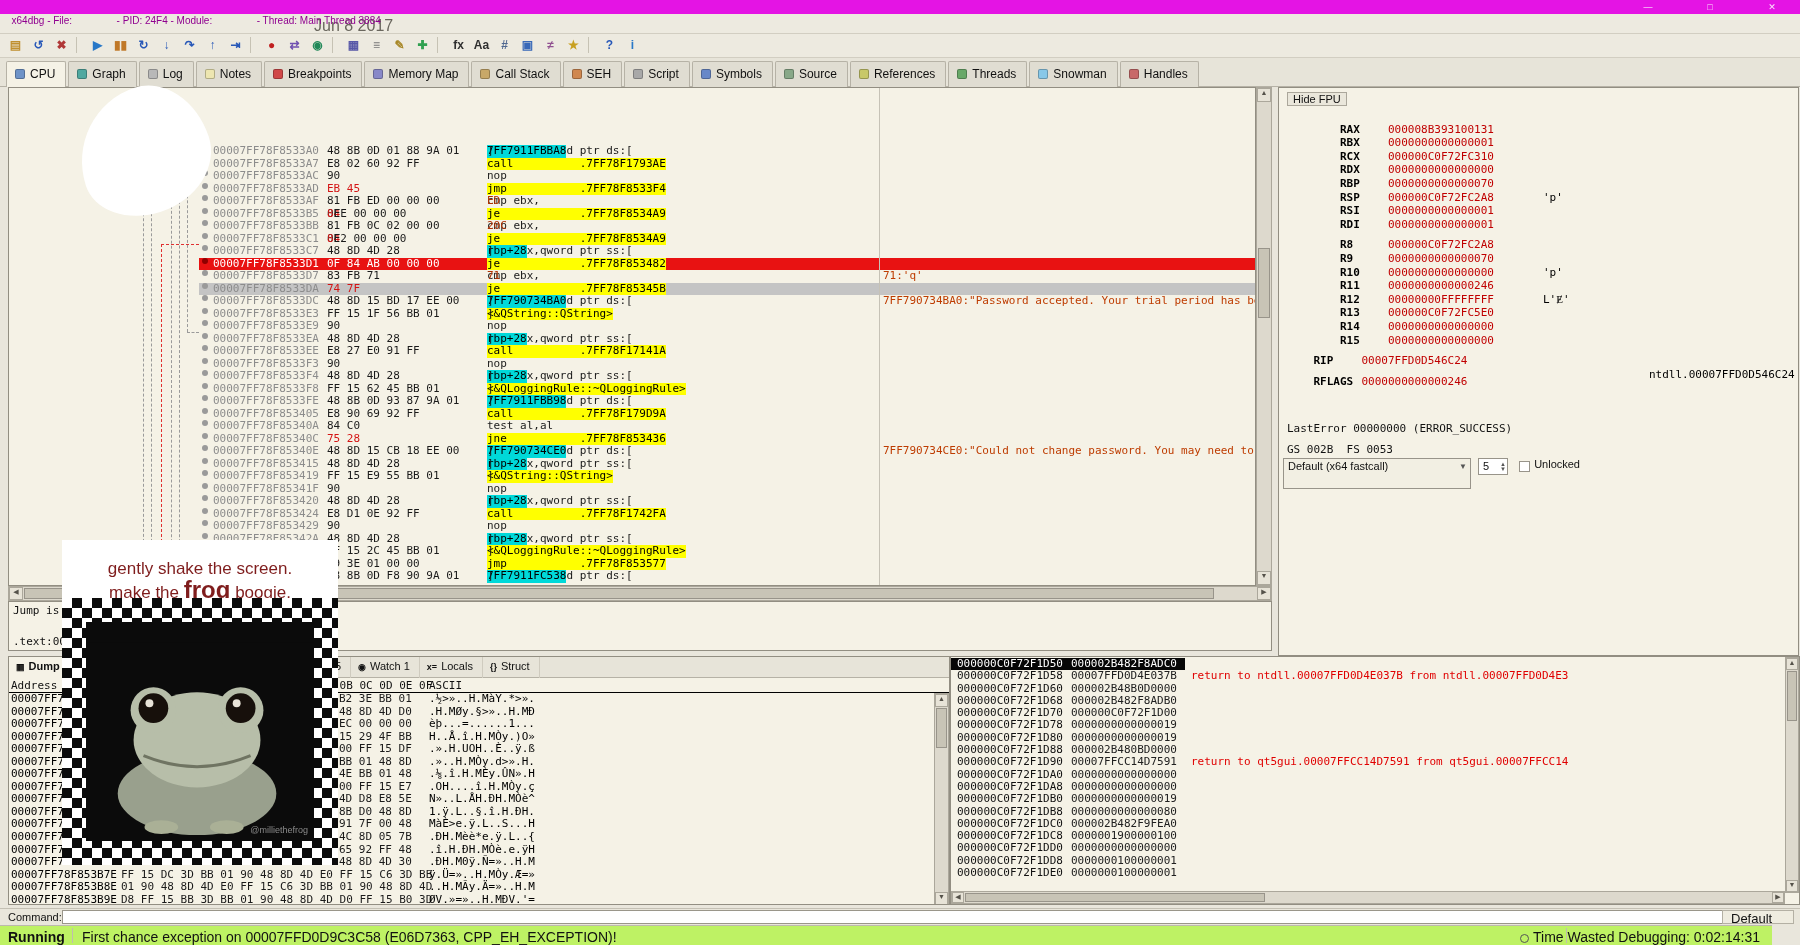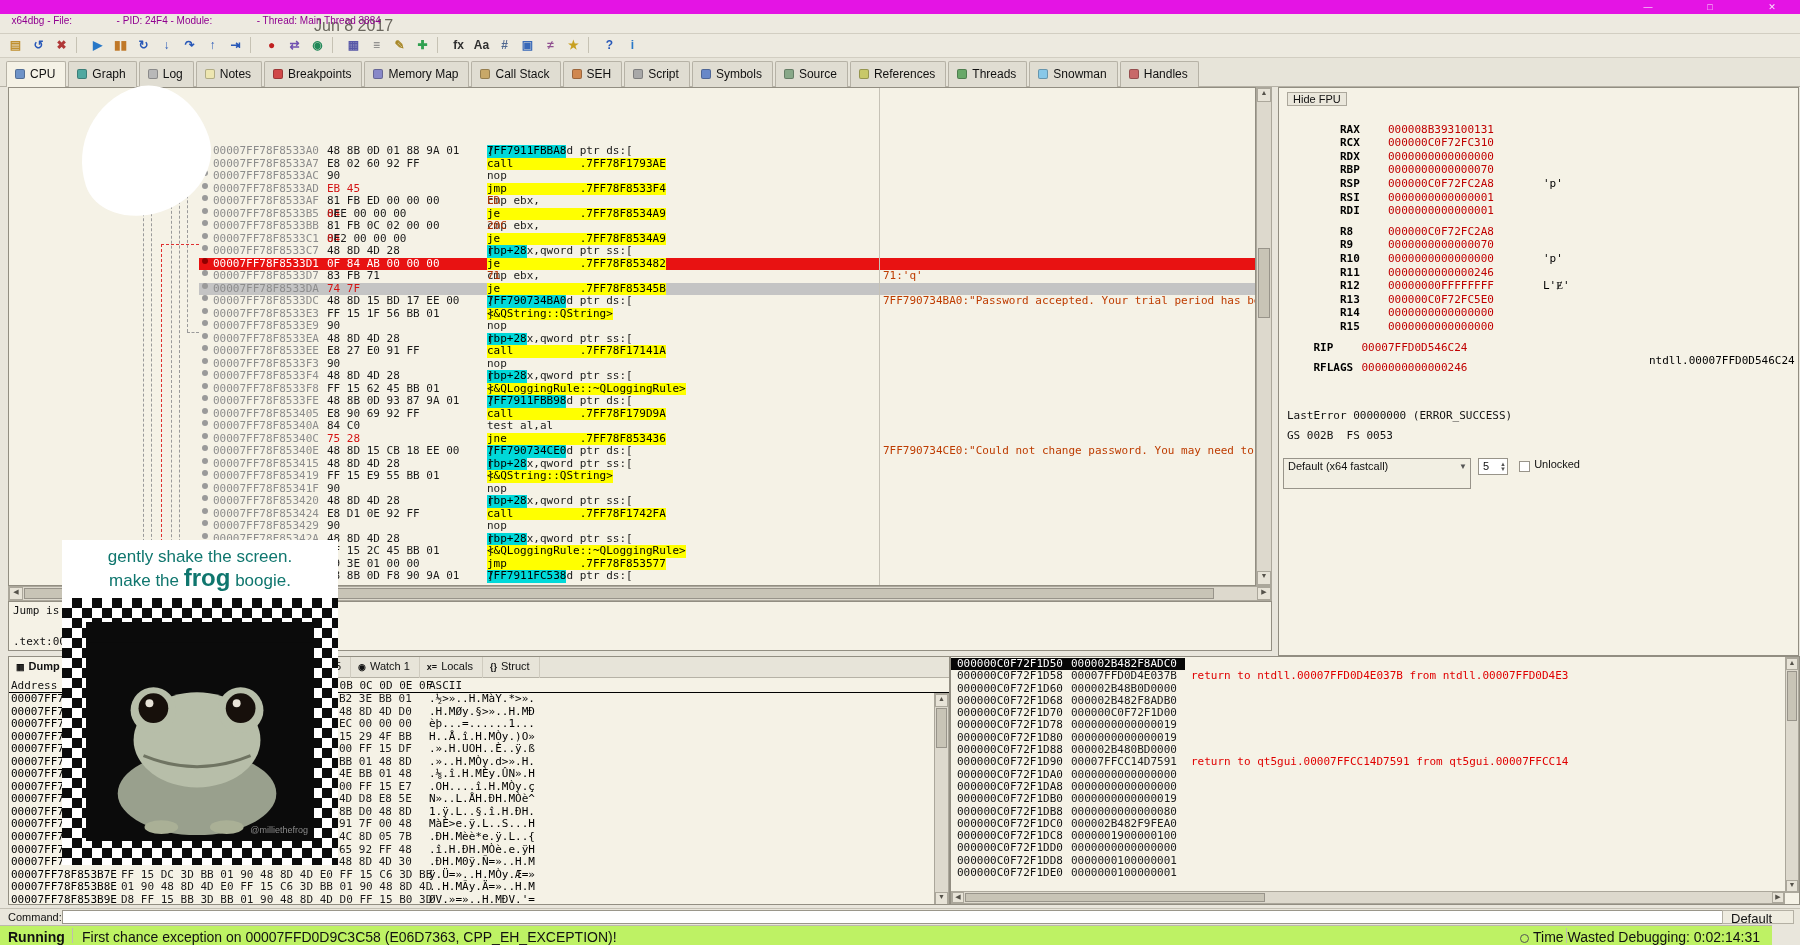--- a/index.html
+++ b/index.html
@@ -121,21 +121,21 @@
   .st-state{position:absolute;left:8px;top:3px;font-weight:bold}
   .st-sep{position:absolute;top:2px;width:1px;height:15px;background:#C0BCB0}
   .st-msg{position:absolute;left:82px;top:3px;color:#111}
   .st-time{position:absolute;right:12px;top:3px;color:#111}
   .clockico{display:inline-block;width:9px;height:9px;border:1px solid #555;border-radius:50%;margin-right:4px;vertical-align:-1px}
 
   
   .blob{position:absolute;left:78px;top:88px;width:132px;height:126px;background:#FFF;
     border-radius:58% 42% 52% 48% / 62% 55% 45% 38%;transform:rotate(-18deg);z-index:60}
   .memecard{position:absolute;left:62px;top:540px;width:276px;height:325px;background:#FFF;z-index:61}
-  .memetext{text-align:center;padding-top:6px;font-size:17px;color:#0f766e;line-height:21px}
+  .memetext{text-align:center;padding-top:18px;font-size:17px;color:#7f1d1d;line-height:21px}
   .frogword{font-size:24px;font-weight:bold}
   .frogframe{position:absolute;left:0;top:58px;width:276px;height:267px;
     background:conic-gradient(#0B0B0B 25%,#FFF 0 50%,#0B0B0B 0 75%,#FFF 0) 0 0/20px 20px}
   .frogpit{position:absolute;left:24px;top:24px;right:24px;bottom:24px;background:#0B0B0B}
   .watermark{position:absolute;right:6px;bottom:6px;color:#8A8A8A;font-size:9px;z-index:2}
 </style>
 </head>
 <body>
 
 <div class="titlebar">
@@ -400,20 +400,24 @@
   <div class="arrow" style="right:0;top:0;width:14px;height:13px">▶</div>
 </div>
 
 <div class="pane regs">
   <span class="hidefpu">Hide FPU</span>
 
   <div>
 
   <div class="regline">
         <span class="reg-n">RAX</span><span class="reg-v">000008B393100131</span>
+        <span class="reg-note"></span>
+      </div>
+      <div class="regline">
+        <span class="reg-n">RBX</span><span class="reg-v">0000000000000001</span>
         <span class="reg-note"></span>
       </div>
       <div class="regline">
         <span class="reg-n">RCX</span><span class="reg-v">000000C0F72FC310</span>
         <span class="reg-note"></span>
       </div>
       <div class="regline">
         <span class="reg-n">RDX</span><span class="reg-v">0000000000000000</span>
         <span class="reg-note"></span>
       </div>

